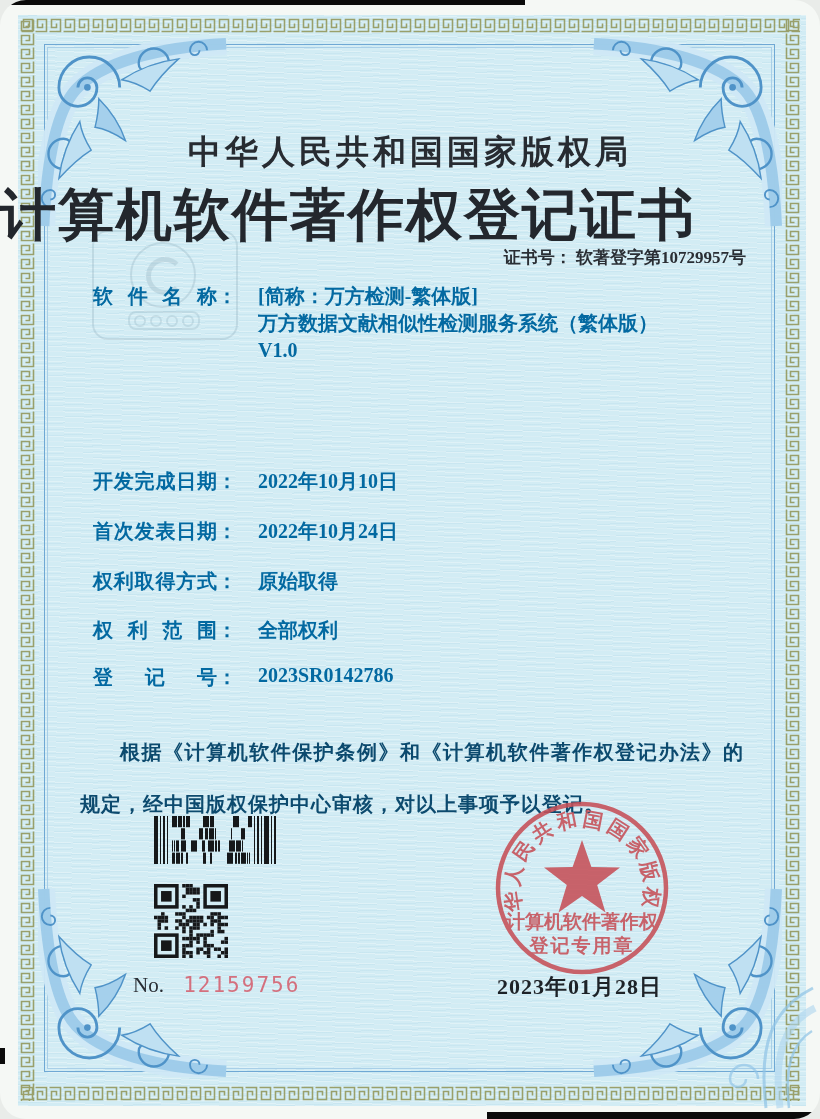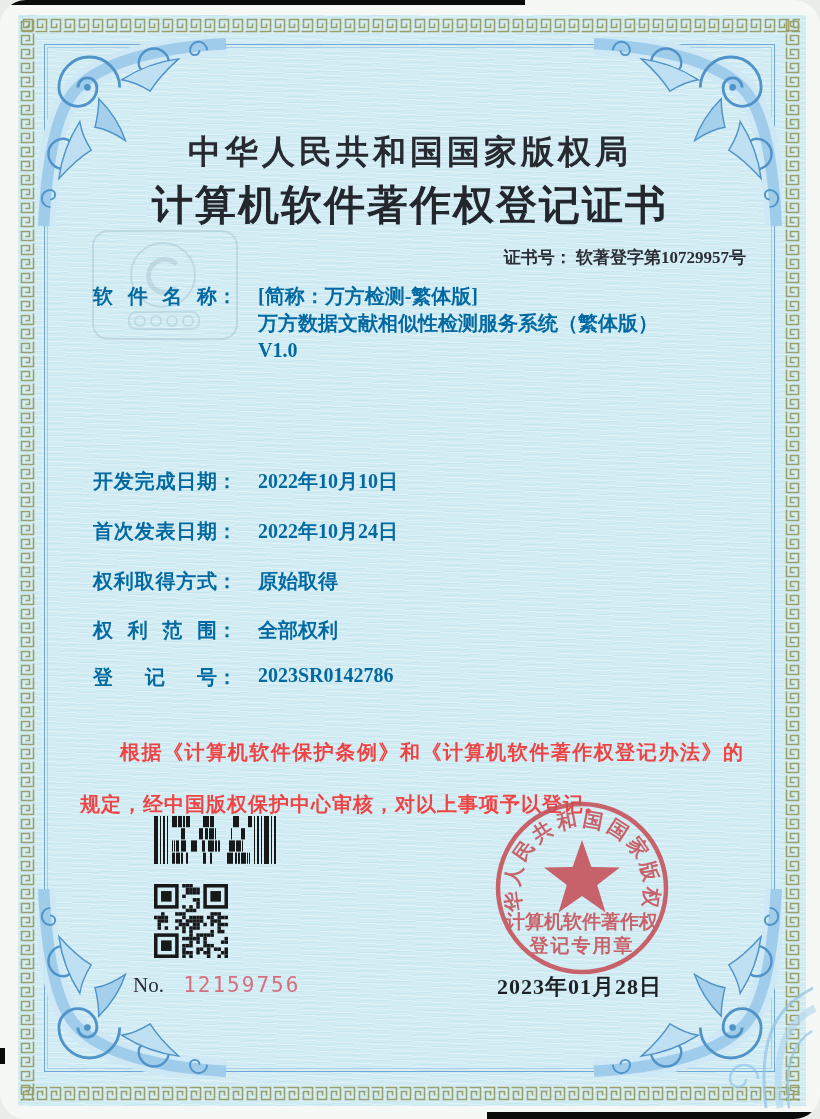--- a/index.html
+++ b/index.html
@@ -27,31 +27,31 @@
         border:2px solid rgba(145,175,190,.40);border-radius:16px;opacity:.8;}
   .wm-circle{position:absolute;left:36px;top:10px;width:62px;height:62px;border-radius:50%;
         border:2px solid rgba(145,175,190,.40);}
   .wm-c{position:absolute;left:14px;top:13px;width:28px;height:28px;border-radius:50%;
         border:5px solid rgba(145,175,190,.40);border-right-color:transparent;}
   .wm-pill{position:absolute;left:34px;bottom:8px;width:68px;height:15px;border-radius:8px;
         border:2px solid rgba(145,175,190,.38);display:flex;align-items:center;justify-content:space-evenly;}
   .wm-dot{width:8px;height:8px;border-radius:50%;border:2px solid rgba(145,175,190,.38);}
   .authority{position:absolute;left:0;top:130px;width:100%;text-align:center;
         font-size:33px;font-weight:bold;letter-spacing:4px;color:#272b31;}
-  .cert-title{position:absolute;left:0;top:178px;width:100%;text-align:center;
-        font-size:41px;font-weight:bold;letter-spacing:2px;color:#23272d;}
+  .cert-title{position:absolute;left:0;top:178px;width:100%;text-align:left;
+        font-size:56px;font-weight:bold;letter-spacing:2px;color:#23272d;}
   .certno-line{position:absolute;right:74px;top:246px;font-size:17px;font-weight:bold;color:#2a2e34;}
   .certno-line .v{}
   .frow{position:absolute;left:93px;font-size:20px;font-weight:bold;color:#0369a1;white-space:nowrap;}
   .flabel{display:inline-block;width:124px;text-align:justify;text-align-last:justify;vertical-align:top;}
   .fcolon{display:inline-block;vertical-align:top;}
   .fvalue{display:inline-block;margin-left:16px;vertical-align:top;}
   .fvalue .ln{display:block;line-height:27px;}
   .statement{position:absolute;left:80px;top:706px;width:664px;font-size:20px;font-weight:bold;
-        line-height:52px;text-indent:2em;text-align:justify;letter-spacing:1px;color:#ef4444;}
+        line-height:52px;text-indent:2em;text-align:justify;letter-spacing:1px;color:#0c4a6e;}
   .barcode{position:absolute;left:154px;top:816px;}
   .qrcode{position:absolute;left:154px;top:884px;}
   .no-line{position:absolute;left:133px;top:973px;font-size:21px;color:#2a2e34;white-space:nowrap;}
   .no-line .num{font-family:"DejaVu Sans Mono",monospace;color:#d4707e;letter-spacing:2px;margin-left:14px;}
   .issue-date{position:absolute;left:497px;top:972px;font-size:22px;font-weight:bold;
         letter-spacing:1px;color:#1d2227;z-index:6;}
   .seal{position:absolute;left:482px;top:788px;z-index:5;opacity:.88;}
   .wave{position:absolute;left:688px;top:983px;z-index:1;}
   .hidden-defs{position:absolute;width:0;height:0;overflow:hidden;}
 </style>

